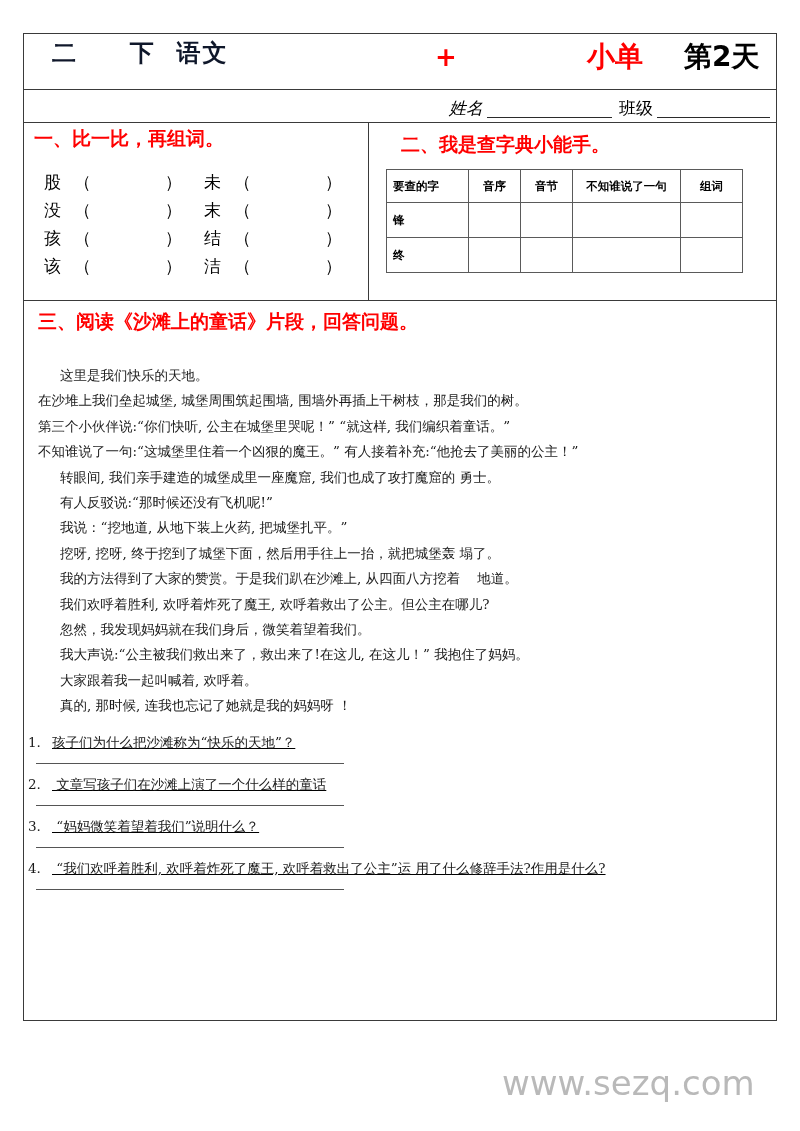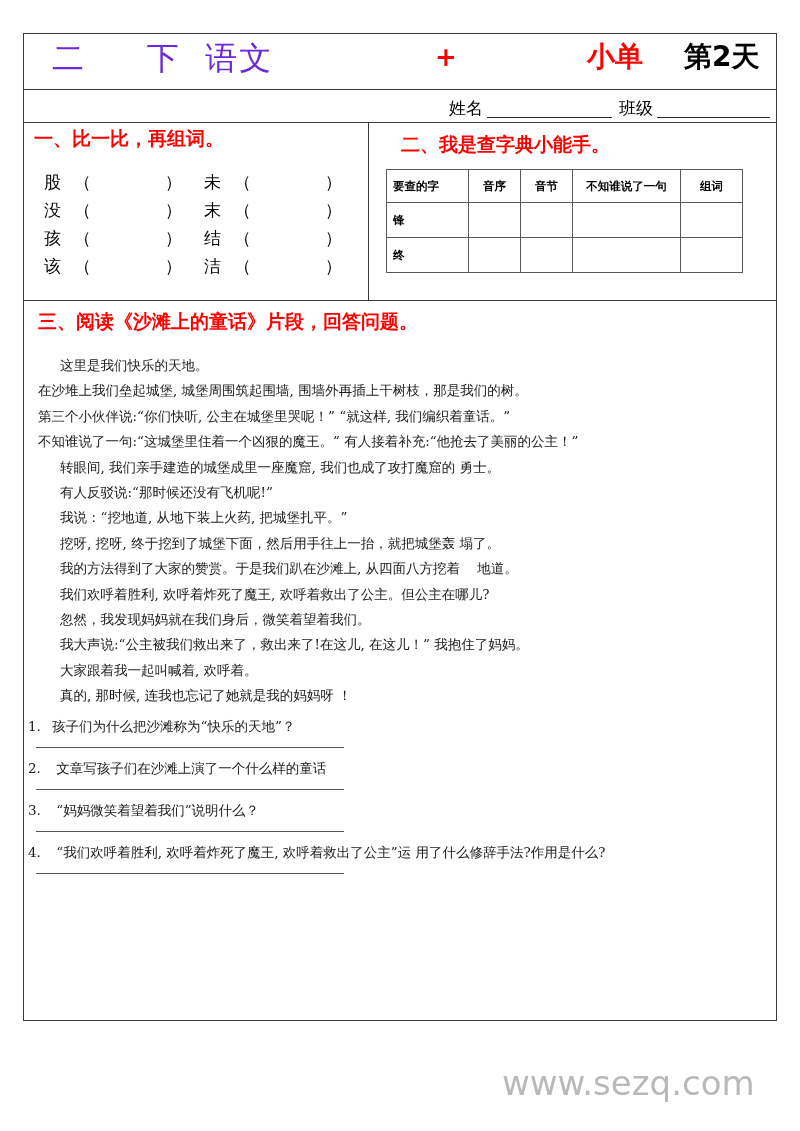--- a/index.html
+++ b/index.html
@@ -37,24 +37,24 @@
   .hdr {
     position: relative;
     height: 56px;
     border-bottom: 1.5px solid #3a3a3a;
     box-sizing: border-box;
   }
   .hdr-title {
     position: absolute;
     left: 28px;
     top: 3px;
-    font-size: 32px;
-    font-weight: normal;
+    font-size: 24px;
+    font-weight: bold;
     letter-spacing: 2px;
-    color: #6d28d9;
+    color: #0f172a;
     white-space: pre;
     font-family: "DejaVu Sans", "Liberation Sans", sans-serif;
   }
   .hdr-plus {
     position: absolute;
     left: 411px;
     top: 8px;
     font-size: 26px;
     font-weight: bold;
     color: #ff0000;
@@ -77,21 +77,21 @@
     border-bottom: 1.5px solid #3a3a3a;
     box-sizing: border-box;
   }
   .nb-label {
     position: absolute;
     font-size: 17px;
     color: #000;
     top: 7px;
     font-family: "DejaVu Sans", "Liberation Sans", sans-serif;
   }
-  .nb-name  { left: 425px; }
+  .nb-name  { left: 425px; font-style: italic; }
   .nb-class { left: 595px; }
   .nb-rule {
     position: absolute;
     bottom: 4px;
     height: 0;
     border-bottom: 1.2px solid #2b2b2b;
   }
   .nb-rule-1 { left: 463px; width: 125px; }
   .nb-rule-2 { left: 633px; width: 113px; }
 
@@ -187,36 +187,37 @@
     position: relative;
     left: 14px;
     top: 8px;
     font-size: 19px;
     font-weight: bold;
     color: #ff0000;
     font-family: "DejaVu Sans", "Liberation Sans", sans-serif;
   }
   .passage {
     position: relative;
-    margin-top: 26px;
+    margin-top: 36px;
     padding: 0 8px 0 14px;
   }
   .pline {
     font-size: 13.5px;
     line-height: 25.4px;
     color: #1a1a1a;
     white-space: pre;
     font-family: "DejaVu Serif", "Liberation Serif", serif;
   }
   .pline.indent { text-indent: 22px; }
 
   .questions {
     position: relative;
-    margin-top: 6px;
+    margin-top: 12px;
     padding: 0 8px 0 4px;
+    text-decoration: underline;
   }
   .q-item { position: relative; }
   .q-text {
     font-size: 13.5px;
     line-height: 22px;
     color: #1a1a1a;
     white-space: pre;
     font-family: "DejaVu Serif", "Liberation Serif", serif;
   }
   .q-num { display: inline-block; width: 24px; }

